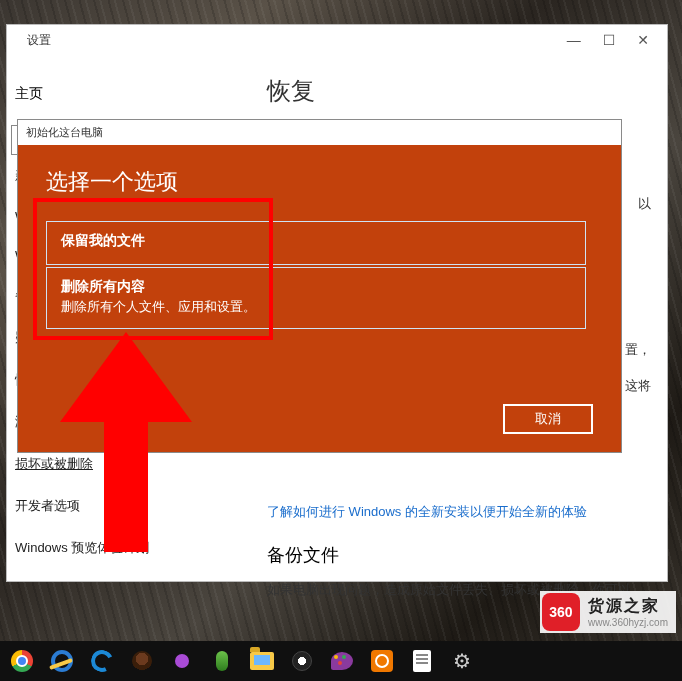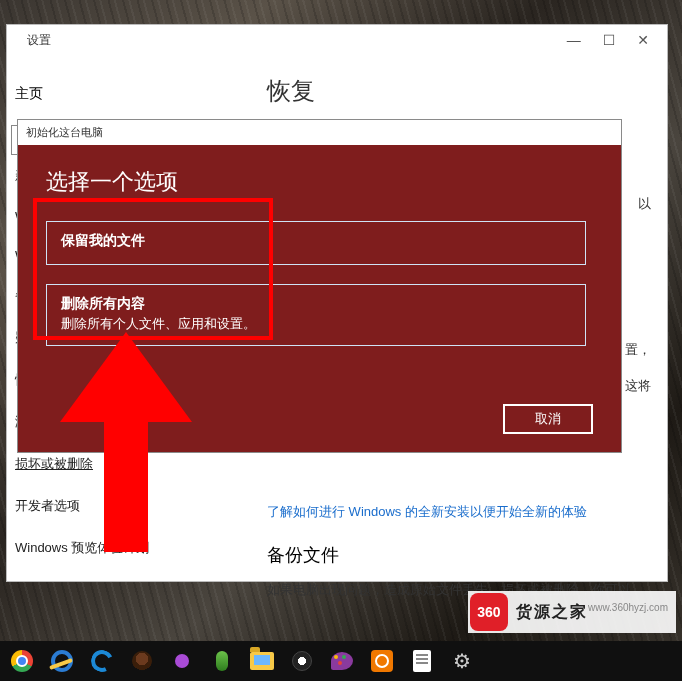--- a/index.html
+++ b/index.html
@@ -35,24 +35,24 @@
 .content h1 { font-size: 24px; font-weight: 400; color: #333; margin-bottom: 36px; }
 .content p { font-size: 13px; color: #333; line-height: 1.7; margin-bottom: 14px; }
 .link { color: #1a6dcc; font-size: 13px; margin: 22px 0; display: block; }
 .subhead { font-size: 18px; font-weight: 400; margin: 12px 0 12px 0; }
 
 .dialog {
   position: absolute; left: 17px; top: 119px; width: 605px; height: 334px;
   background: #fff; border: 1px solid #8a8a8a;
 }
 .dlg-title { height: 25px; display: flex; align-items: center; padding: 0 8px; font-size: 11px; color: #333; }
-.dlg-body { background: #7f1d1d; height: calc(100% - 25px); padding: 22px 28px 18px 28px; position: relative; color: #fff; }
+.dlg-body { background: #c2410c; height: calc(100% - 25px); padding: 22px 28px 18px 28px; position: relative; color: #fff; }
 .dlg-heading { font-size: 22px; font-weight: 400; margin-bottom: 24px; }
 .opt {
-  border: 1px solid #cfe3f5; padding: 10px 14px 12px 14px; margin-bottom: 19px;
+  border: 1px solid #cfe3f5; padding: 10px 14px 12px 14px; margin-bottom: 2px;
   width: 540px;
 }
 .opt .opt-title { font-size: 14px; font-weight: 600; margin-bottom: 2px; }
 .opt .opt-desc { font-size: 13px; }
 .cancel-btn {
   position: absolute; right: 28px; bottom: 18px;
   border: 2px solid #fff; padding: 4px 30px; font-size: 13px; background: transparent; color: #fff;
 }
 
 .red-box {
@@ -75,21 +75,21 @@
 .watermark {
   position: absolute; right: 6px; bottom: 48px; height: 42px;
   display: flex; align-items: center; gap: 8px;
   background: rgba(255,255,255,0.9); padding: 2px 8px 2px 2px;
 }
 .wm-logo {
   width: 38px; height: 38px; background: #e01f28; border-radius: 8px;
   display: flex; align-items: center; justify-content: center;
   color: #fff; font-weight: 700; font-size: 14px; font-family: Arial;
 }
-.wm-text { display: flex; flex-direction: row; }
+.wm-text { display: flex; flex-direction: column; }
 .wm-text .cn { font-size: 16px; font-weight: 600; letter-spacing: 2px; color: #222; }
 .wm-text .en { font-size: 10px; color: #888; }
 
 .taskbar {
   position: absolute; left: 0; bottom: 0; width: 100%; height: 40px;
   background: #101010; display: flex; align-items: center; padding: 0 4px; gap: 4px;
 }
 .tb-icon {
   width: 36px; height: 36px; display: flex; align-items: center; justify-content: center;
   font-size: 20px; color: #ddd;

